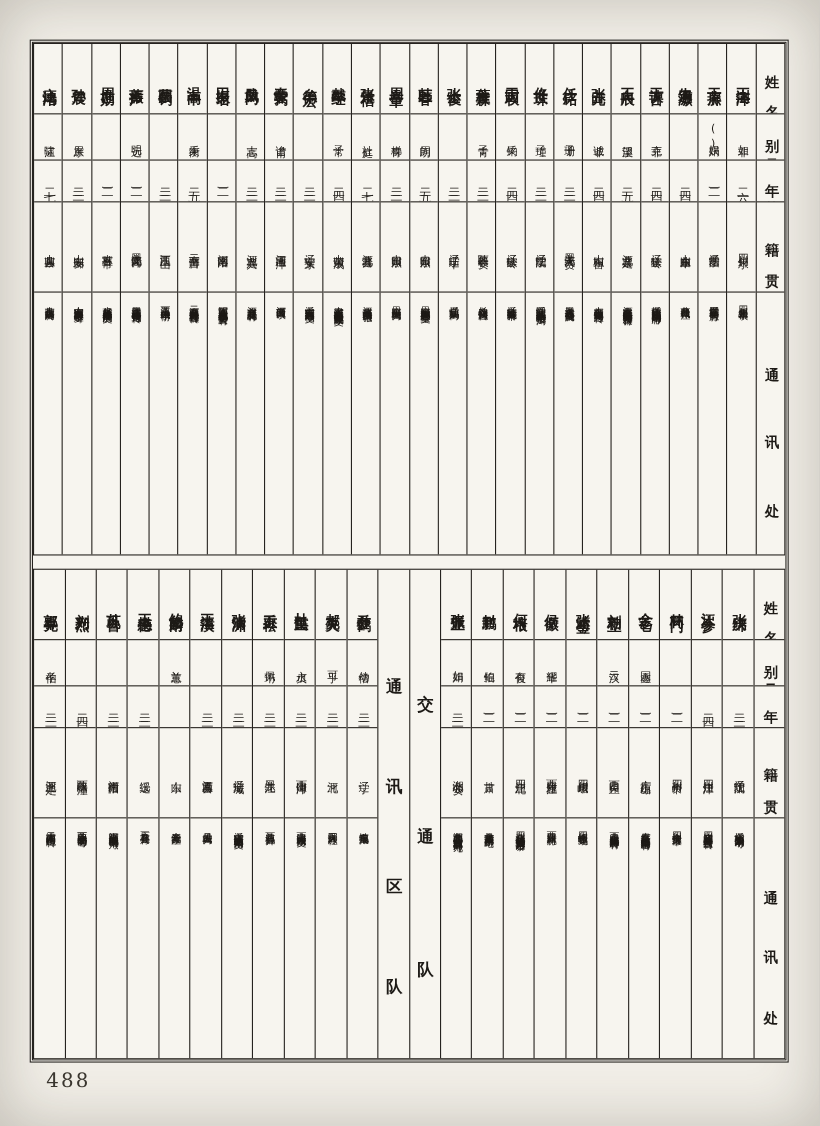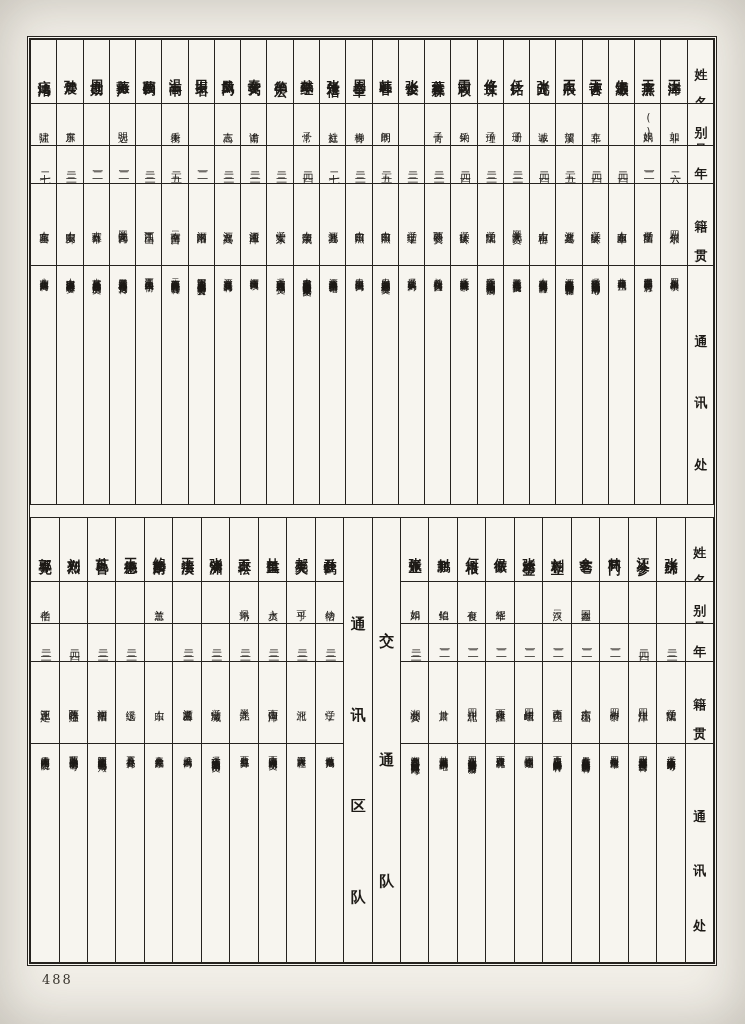--- a/index.html
+++ b/index.html
@@ -97,21 +97,21 @@
     font-weight: 700;
     font-size: 15px;
     padding: 40px 0;
     color: #1d1a16;
   }
 
   .pageno {
     position: absolute;
     left: 42px; top: 972px;
     font-family: "DejaVu Serif", "Liberation Serif", serif;
-    font-size: 13px;
+    font-size: 18px;
     letter-spacing: 2px;
     color: #3a362f;
   }
 </style>
 </head>
 <body>
 
 <div class="paper">
   <div class="frame">
     <div class="dtable" data-table="0">

